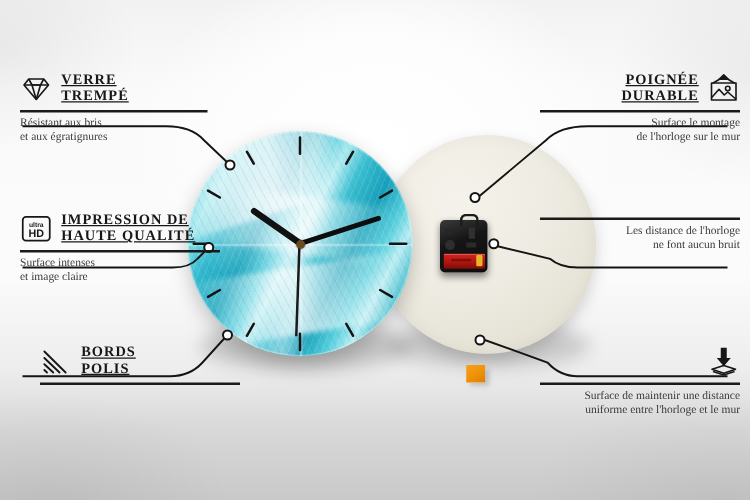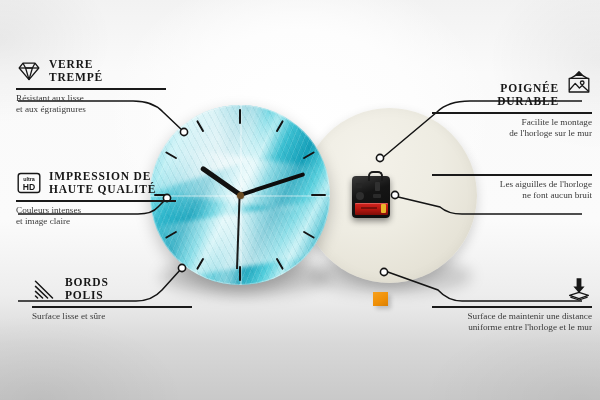--- a/index.html
+++ b/index.html
@@ -112,32 +112,32 @@
   #hand-second{width:1.6px;height:74px;margin-left:-0.8px;margin-top:-74px;background:#1a1a1a;}
   #hand-cap{position:absolute;left:50%;top:50%;width:7px;height:7px;margin:-3.5px 0 0 -3.5px;
      border-radius:50%;background:#6a4a22;box-shadow:0 0 2px rgba(0,0,0,.6);}
 
   
   .callout{position:absolute;width:150px;}
   .callout .head{display:flex;align-items:center;gap:7px;}
   .callout .title{
     font-family:"Liberation Serif", serif;
     font-weight:bold;font-size:11.5px;letter-spacing:.8px;color:#171717;
-    line-height:13px;text-transform:uppercase;white-space:pre-line;
+    line-height:13px;text-transform:uppercase;white-space:pre-line;text-decoration:underline;
   }
   .callout .rule{height:1.6px;background:#1a1a1a;margin:4px 0 3px 0;width:100%;}
   .callout .sub{
     font-family:"Liberation Serif", serif;
     font-size:9.2px;color:#3a3a3a;line-height:11px;white-space:pre-line;
   }
   .callout.left .head{justify-content:flex-start;}
   .callout.left .title{text-align:left;}
   .callout.left .sub{text-align:left;}
   .callout.right .head{justify-content:flex-end;}
-  .callout.right .title{text-align:right;margin-top:24px;}
+  .callout.right .title{text-align:right;}
   .callout.right .sub{text-align:right;}
   .ico{width:26px;height:26px;flex:0 0 26px;display:block;}
   .ico svg{display:block;width:26px;height:26px;}
 
   
   #c-verre{left:16px;top:58px;}
   #c-impression{left:16px;top:170px;width:160px;}
   #c-bords{left:32px;top:276px;width:160px;}
   #c-poignee{left:432px;top:58px;width:160px;}
   #c-mecanisme{left:432px;top:170px;width:160px;}
@@ -250,85 +250,84 @@
               <path d="M7 5.2 L9.6 10 L13 21.6"></path>
               <path d="M19 5.2 L16.4 10 L13 21.6"></path>
           <path d="M9.6 10 H16.4"></path>
             </g>
           </svg>
       </span>
       <span class="title">VERRE
 TREMPÉ</span>
     </div>
     <div class="rule"></div>
-    <div class="sub">Résistant aux lisse
+    <div class="sub">Résistant aux bris
 et aux égratignures</div>
   </div>
 
   <div class="callout left" id="c-impression">
     <div class="head">
       <span class="ico">
         <svg viewBox="0 0 26 26">
           <rect x="2.2" y="3.5" width="21.6" height="19" rx="2.6" fill="none" stroke="#171717" stroke-width="1.4"></rect>
           <text x="13" y="11.3" text-anchor="middle" font-family="Liberation Sans, sans-serif" font-size="5.4" font-weight="bold" fill="#171717">ultra</text>
           <text x="13" y="19.6" text-anchor="middle" font-family="Liberation Sans, sans-serif" font-size="8.6" font-weight="bold" fill="#171717">HD</text>
         </svg>
       </span>
       <span class="title">IMPRESSION DE
 HAUTE QUALITÉ</span>
     </div>
     <div class="rule"></div>
-    <div class="sub">Couleurs intenses
+    <div class="sub">Surface intenses
 et image claire</div>
   </div>
 
   <div class="callout left" id="c-bords">
     <div class="head">
       <span class="ico">
         <svg viewBox="0 0 26 26">
             <g stroke="#171717" stroke-width="1.5" stroke-linecap="round">
           <path d="M3.5 5.2 L20.5 22"></path>
               <path d="M3.5 10.4 L15.6 22"></path>
           <path d="M3.5 15.4 L10.6 22"></path>
               <path d="M3.5 20 L5.6 22"></path>
             </g>
           </svg>
       </span>
       <span class="title">BORDS
 POLIS</span>
     </div>
     <div class="rule"></div>
-    <div class="sub">Surface lisse et sûre</div>
   </div>
 
   <div class="callout right" id="c-poignee">
     <div class="head">
       <span class="title">POIGNÉE
 DURABLE</span>
       <span class="ico">
         <svg viewBox="0 0 26 26">
             <g fill="none" stroke="#171717" stroke-width="1.3" stroke-linejoin="round">
           <path d="M13 1.8 L9.3 5.4 H16.7 Z" fill="#171717"></path>
           <path d="M9.6 5.4 L4.2 8.6"></path>
               <path d="M16.4 5.4 L21.8 8.6"></path>
           <rect x="3.2" y="8.4" width="19.6" height="13.6"></rect>
           <circle cx="16.2" cy="12.8" r="1.8"></circle>
           <path d="M3.2 20.2 L9.2 13.4 L13.4 18 L16.2 15.6 L22.8 21.4"></path>
             </g>
           </svg>
       </span>
     </div>
     <div class="rule"></div>
-    <div class="sub">Facilite le montage
+    <div class="sub">Surface le montage
 de l'horloge sur le mur</div>
   </div>
 
   <div class="callout right" id="c-mecanisme">
     <div class="rule"></div>
-    <div class="sub">Les aiguilles de l'horloge
+    <div class="sub">Les distance de l'horloge
 ne font aucun bruit</div>
   </div>
 
   <div class="callout right" id="c-entretoise">
     <div class="head">
       <span class="ico">
         <svg viewBox="0 0 26 26">
           <path d="M10.6 2.2 h4.8 v8.2 h3.2 L13 17 L7.4 10.4 h3.2z" fill="#171717"></path>
           <g fill="none" stroke="#171717" stroke-width="1.3" stroke-linejoin="round">
             <path d="M13 16.4 L22.4 19.4 L13 22.6 L3.6 19.4z"></path>

